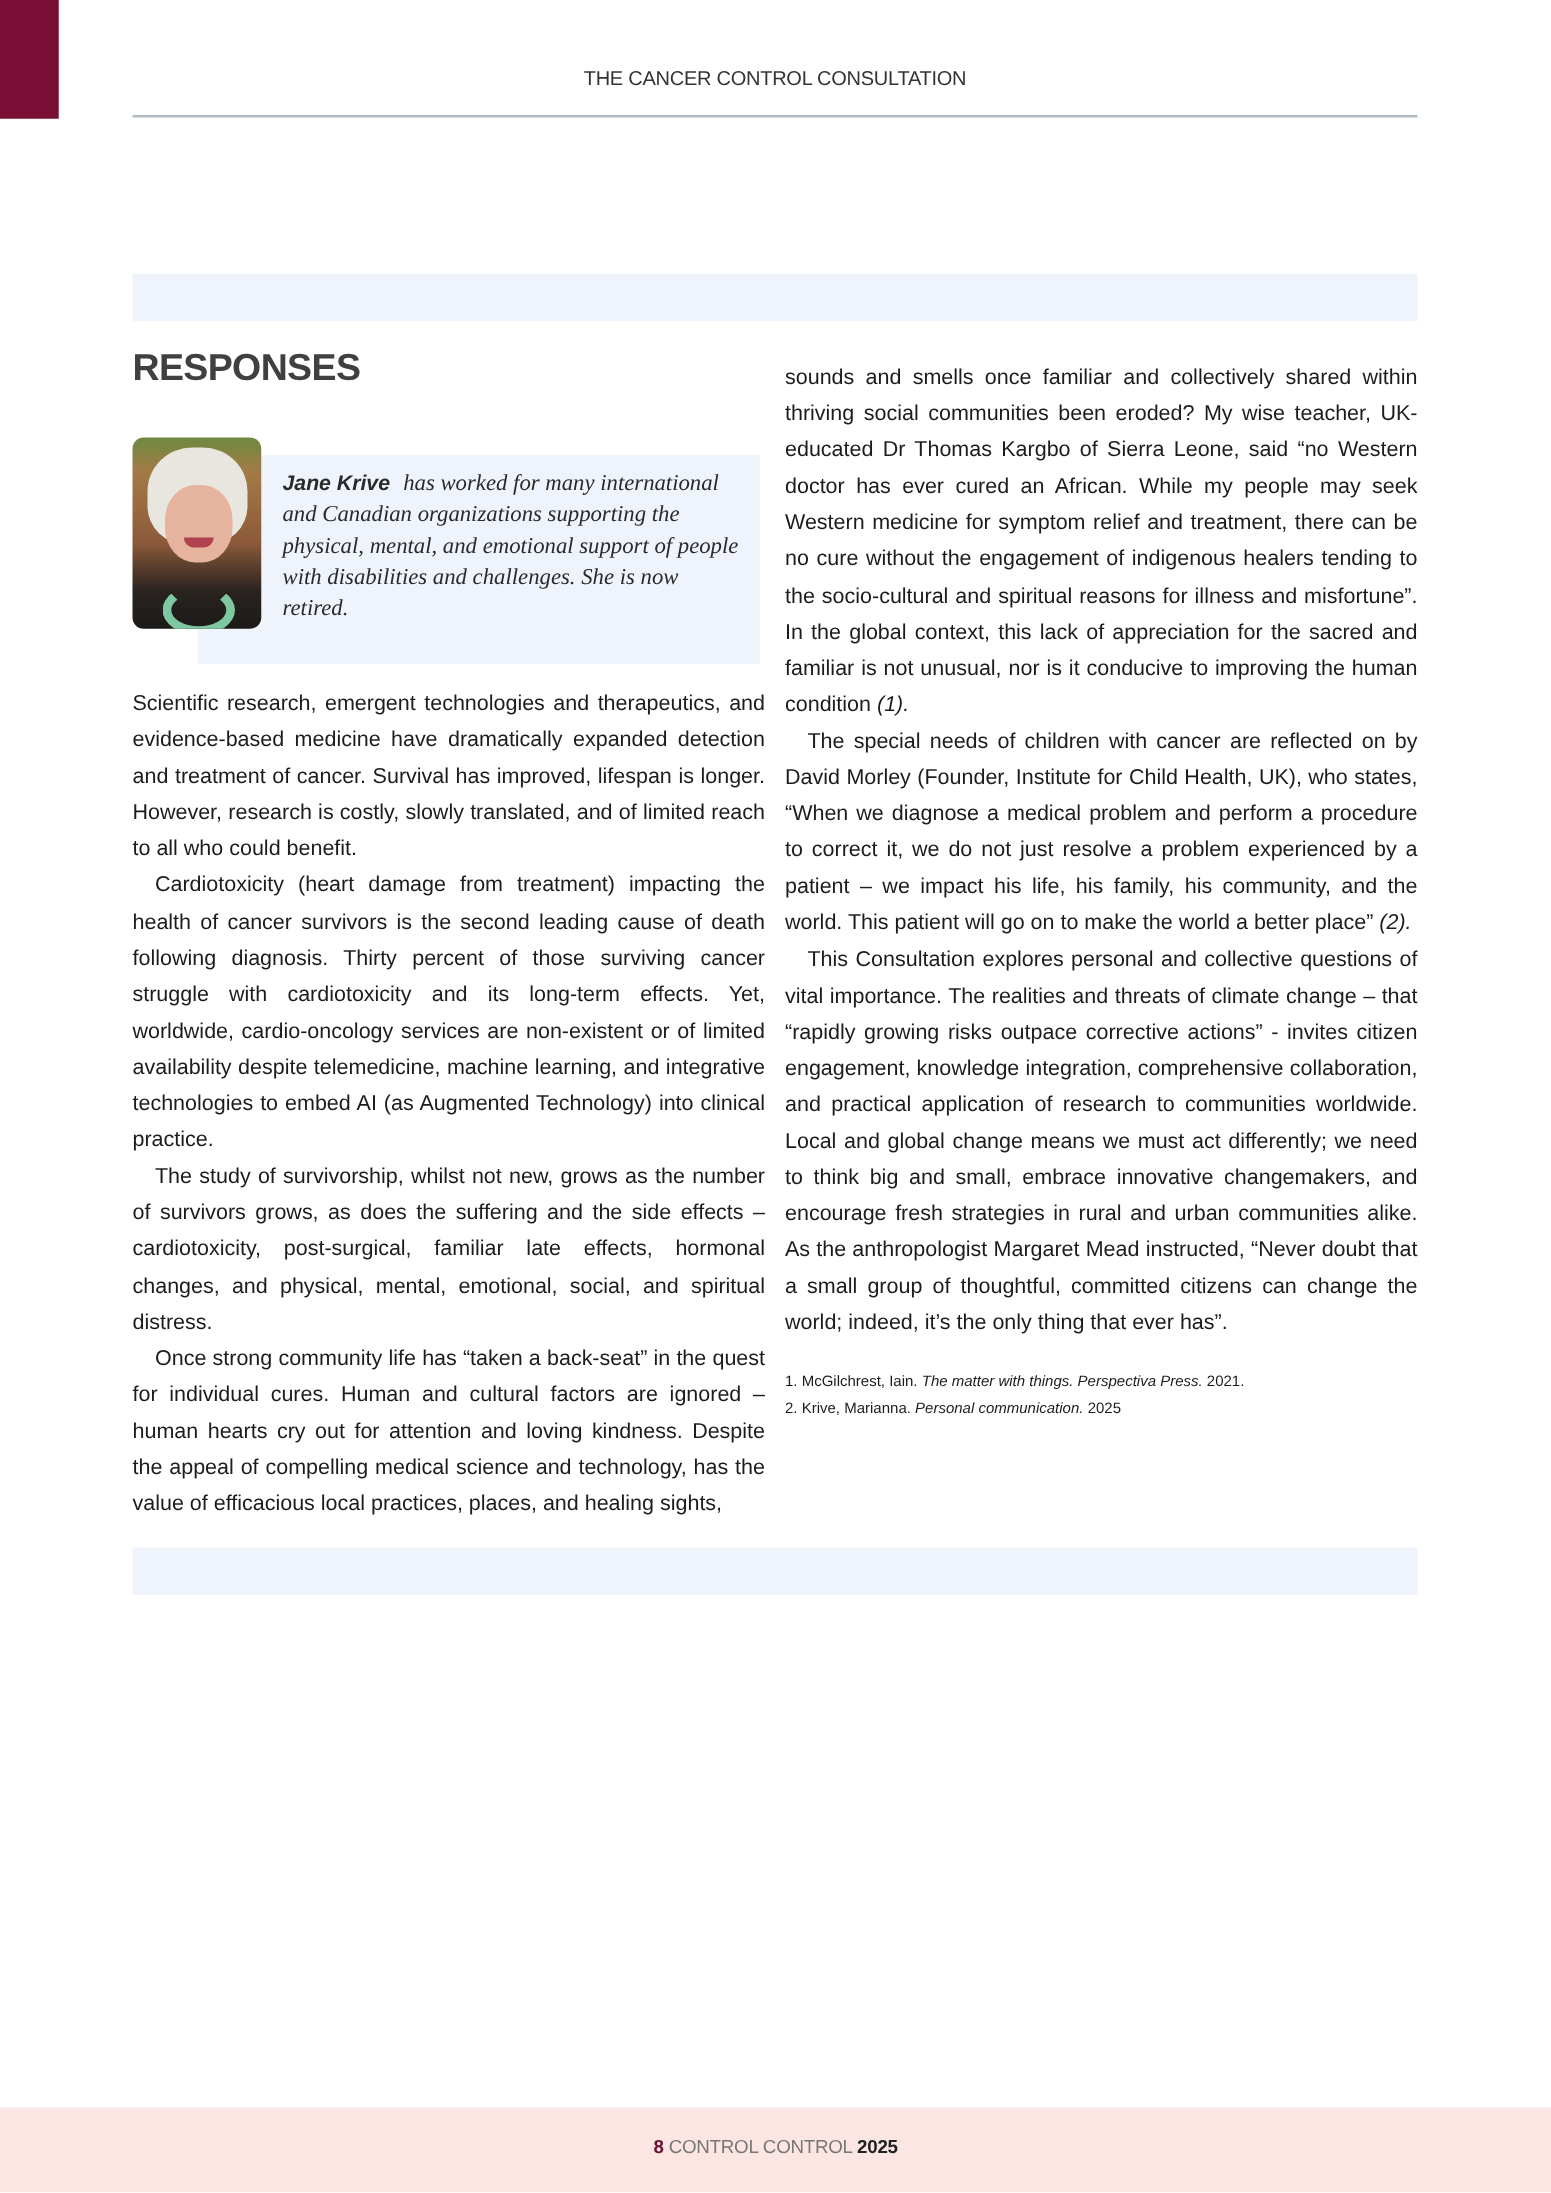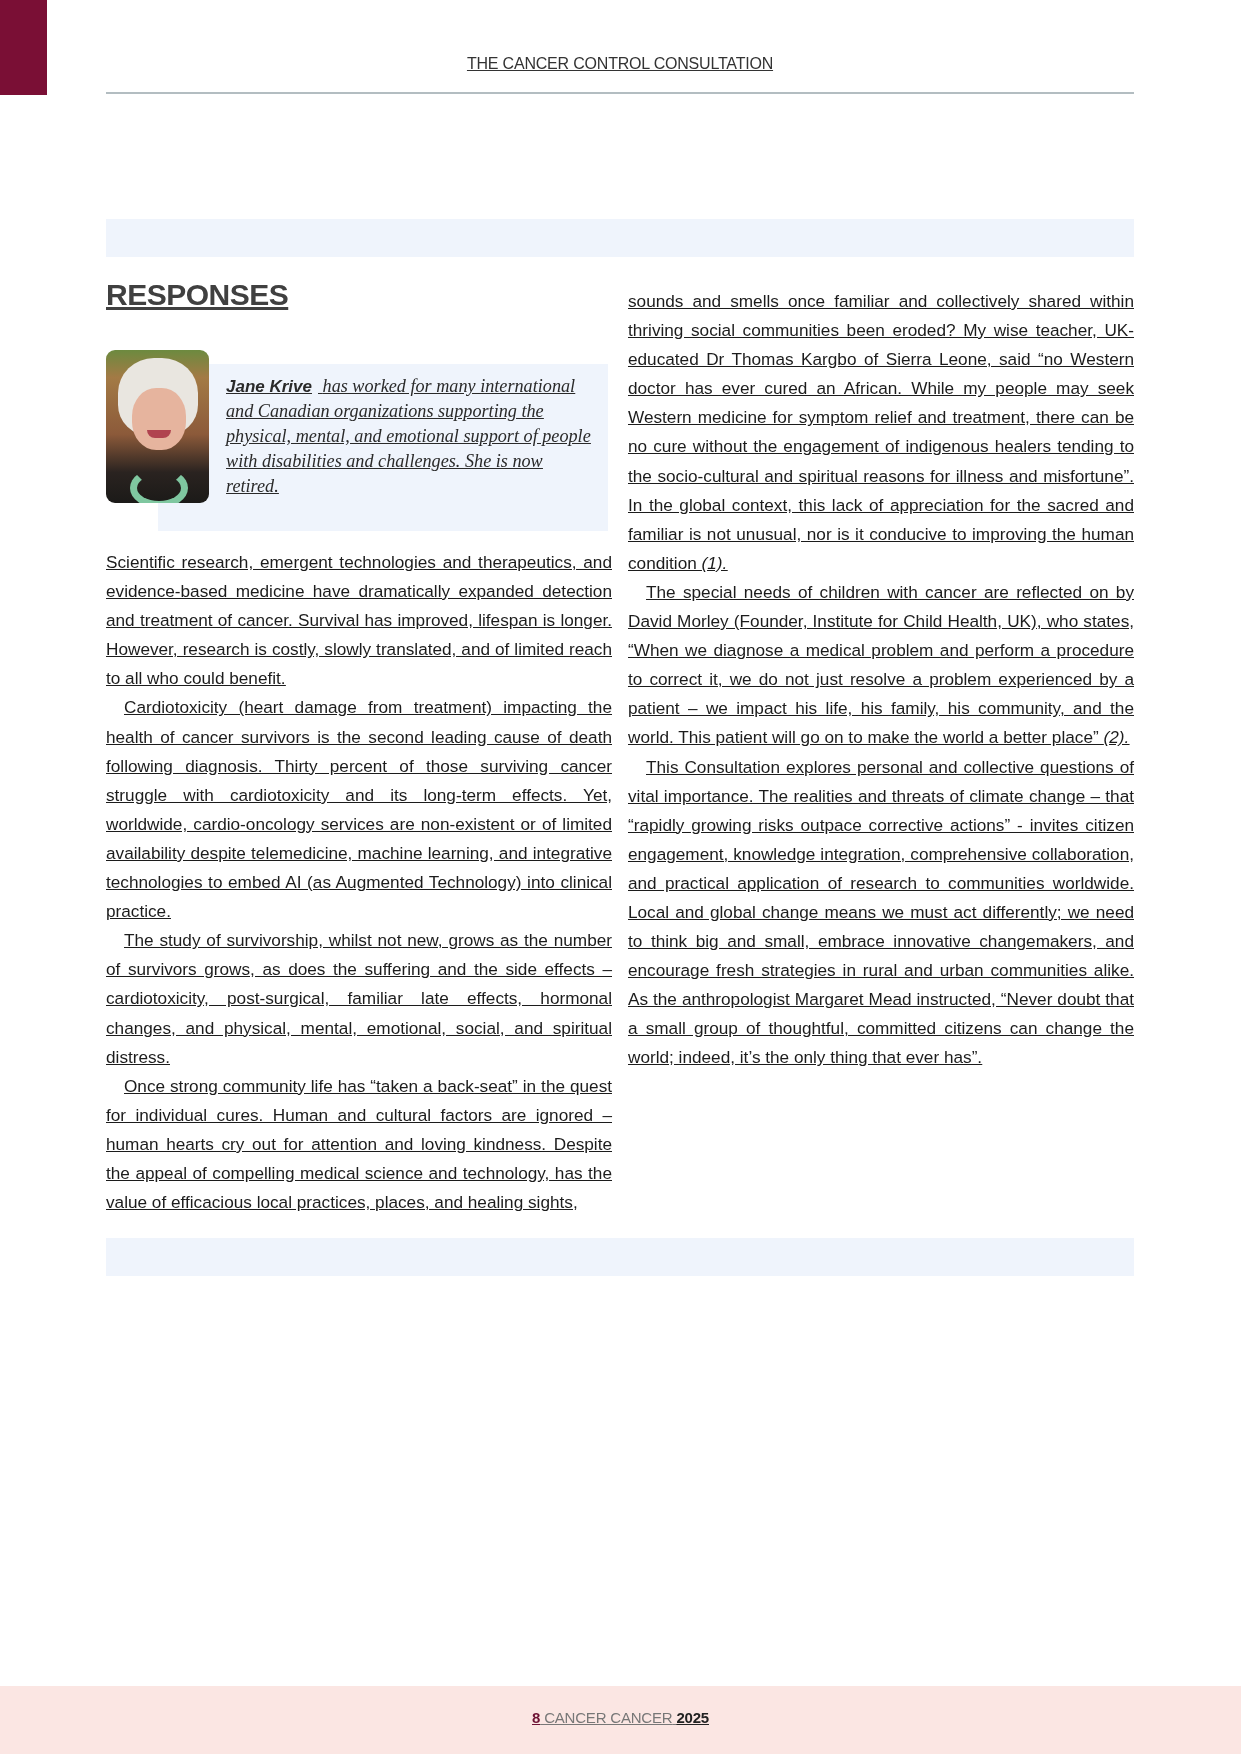--- a/index.html
+++ b/index.html
@@ -1,15 +1,15 @@
 <!DOCTYPE html>
 <html><head>
   <meta charset="utf-8">
   <style>
-    * { margin: 0; padding: 0; box-sizing: border-box; text-decoration: underline; }
+    * { margin: 0; padding: 0; box-sizing: border-box; }
     html, body { width: 1241px; height: 1754px; background: #ffffff; overflow: hidden; }
     body { position: relative; font-family: "Liberation Sans", "DejaVu Sans", sans-serif; color: #1c1c1c; }
 
     .corner-tab { position: absolute; left: 0; top: 0; width: 47px; height: 95px; background: #7a0f35; }
 
     .running-head {
       position: absolute; left: 106px; top: 55px; width: 1028px; text-align: center;
       font-size: 16px; letter-spacing: -0.2px; color: #333333; text-transform: uppercase;
     }
     .head-rule { position: absolute; left: 106px; top: 92px; width: 1028px; height: 2px; background: #b3bdc1; }
@@ -78,22 +78,26 @@
   <p class="indent">Cardiotoxicity (heart damage from treatment) impacting the health of cancer survivors is the second leading cause of death following diagnosis. Thirty percent of those surviving cancer struggle with cardiotoxicity and its long-term effects. Yet, worldwide, cardio-oncology services are non-existent or of limited availability despite telemedicine, machine learning, and integrative technologies to embed AI (as Augmented Technology) into clinical practice.</p>
   <p class="indent">The study of survivorship, whilst not new, grows as the number of survivors grows, as does the suffering and the side effects – cardiotoxicity, post-surgical, familiar late effects, hormonal changes, and physical, mental, emotional, social, and spiritual distress.</p>
   <p class="indent">Once strong community life has “taken a back-seat” in the quest for individual cures. Human and cultural factors are ignored – human hearts cry out for attention and loving kindness. Despite the appeal of compelling medical science and technology, has the value of efficacious local practices, places, and healing sights,</p>
 </div>
 
 <div class="col col-right">
   <p><span>sounds and smells once familiar and collectively shared within thriving social communities been eroded? My wise teacher, UK-educated Dr Thomas Kargbo of Sierra Leone, said “no Western doctor has ever cured an African. While my people may seek Western medicine for symptom relief and treatment, there can be no cure without the engagement of indigenous healers tending to the socio-cultural and spiritual reasons for illness and misfortune”. In the global context, this lack of appreciation for the sacred and familiar is not unusual, nor is it conducive to improving the human condition </span><em>(1).</em></p>
   <p class="indent"><span>The special needs of children with cancer are reflected on by David Morley (Founder, Institute for Child Health, UK), who states, “When we diagnose a medical problem and perform a procedure to correct it, we do not just resolve a problem experienced by a patient – we impact his life, his family, his community, and the world. This patient will go on to make the world a better place” </span><em>(2).</em></p>
   <p class="indent">This Consultation explores personal and collective questions of vital importance.  The realities and threats of climate change – that “rapidly growing risks outpace corrective actions” - invites citizen engagement, knowledge integration, comprehensive collaboration, and practical application of research to communities worldwide. Local and global change means we must act differently; we need to think big and small, embrace innovative changemakers, and encourage fresh strategies in rural and urban communities alike. As the anthropologist Margaret Mead instructed, “Never doubt that a small group of thoughtful, committed citizens can change the world; indeed, it’s the only thing that ever has”.</p>
 
+  <div class="refs">
+    <div><span>1. McGilchrest, Iain. </span><em>The matter with things. Perspectiva Press.</em><span> 2021.</span></div>
+    <div><span>2. Krive, Marianna. </span><em>Personal communication.</em><span> 2025</span></div>
+  </div>
 </div>
 
 <div class="band-bottom"></div>
 
 <div class="footer"></div>
 <div class="footer-text">
   <span class="footer-num">8</span>
-  <span>CANCER CANCER</span>
+  <span>CONTROL CONTROL</span>
   <span class="footer-year">2025</span>
 </div>
 
 </body></html>

